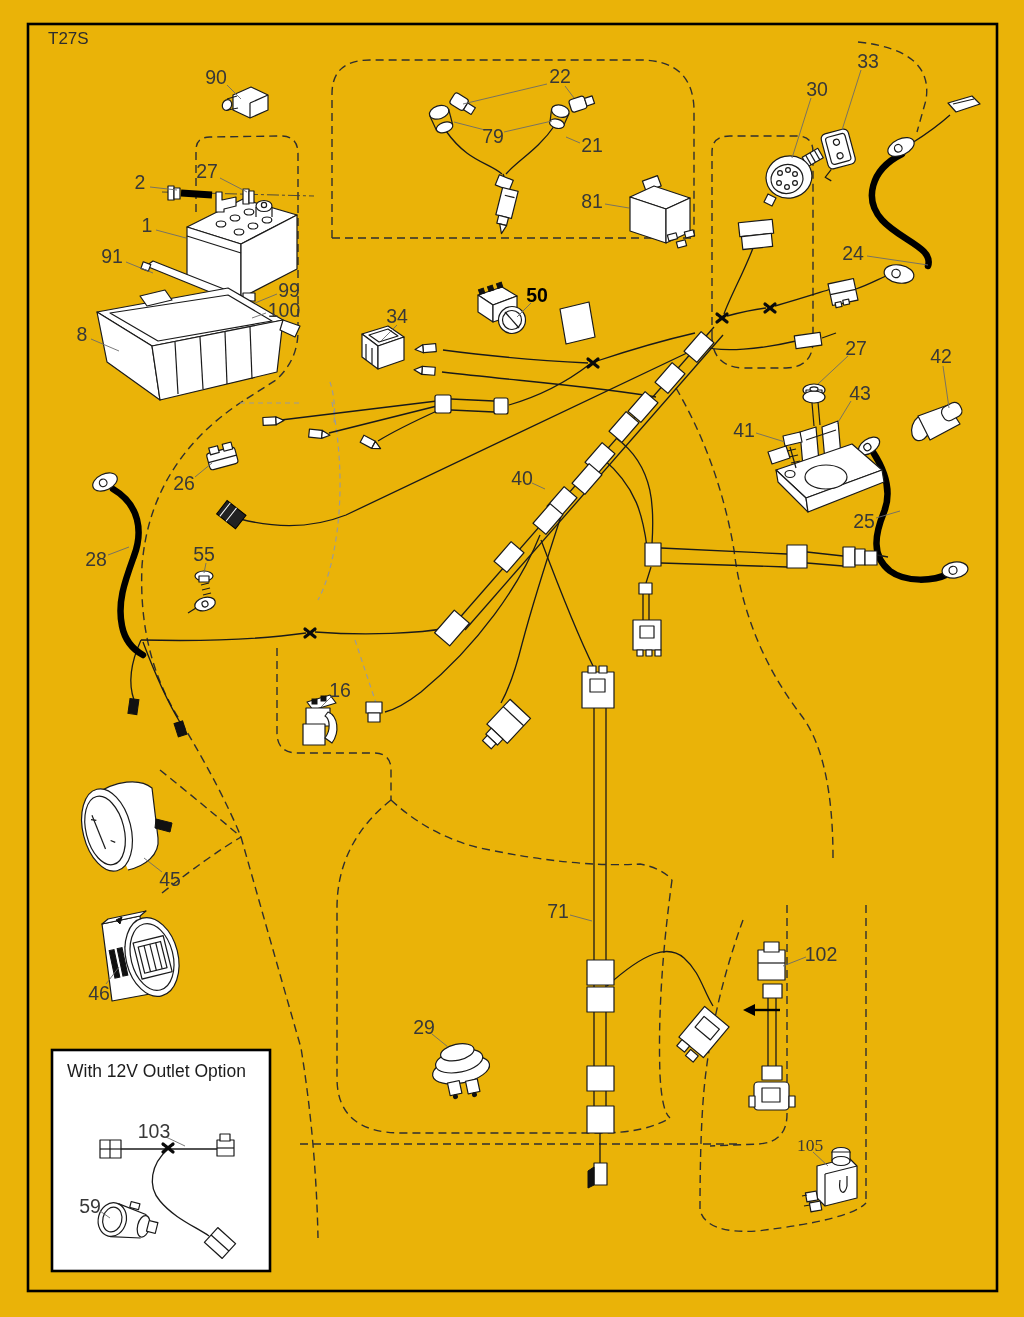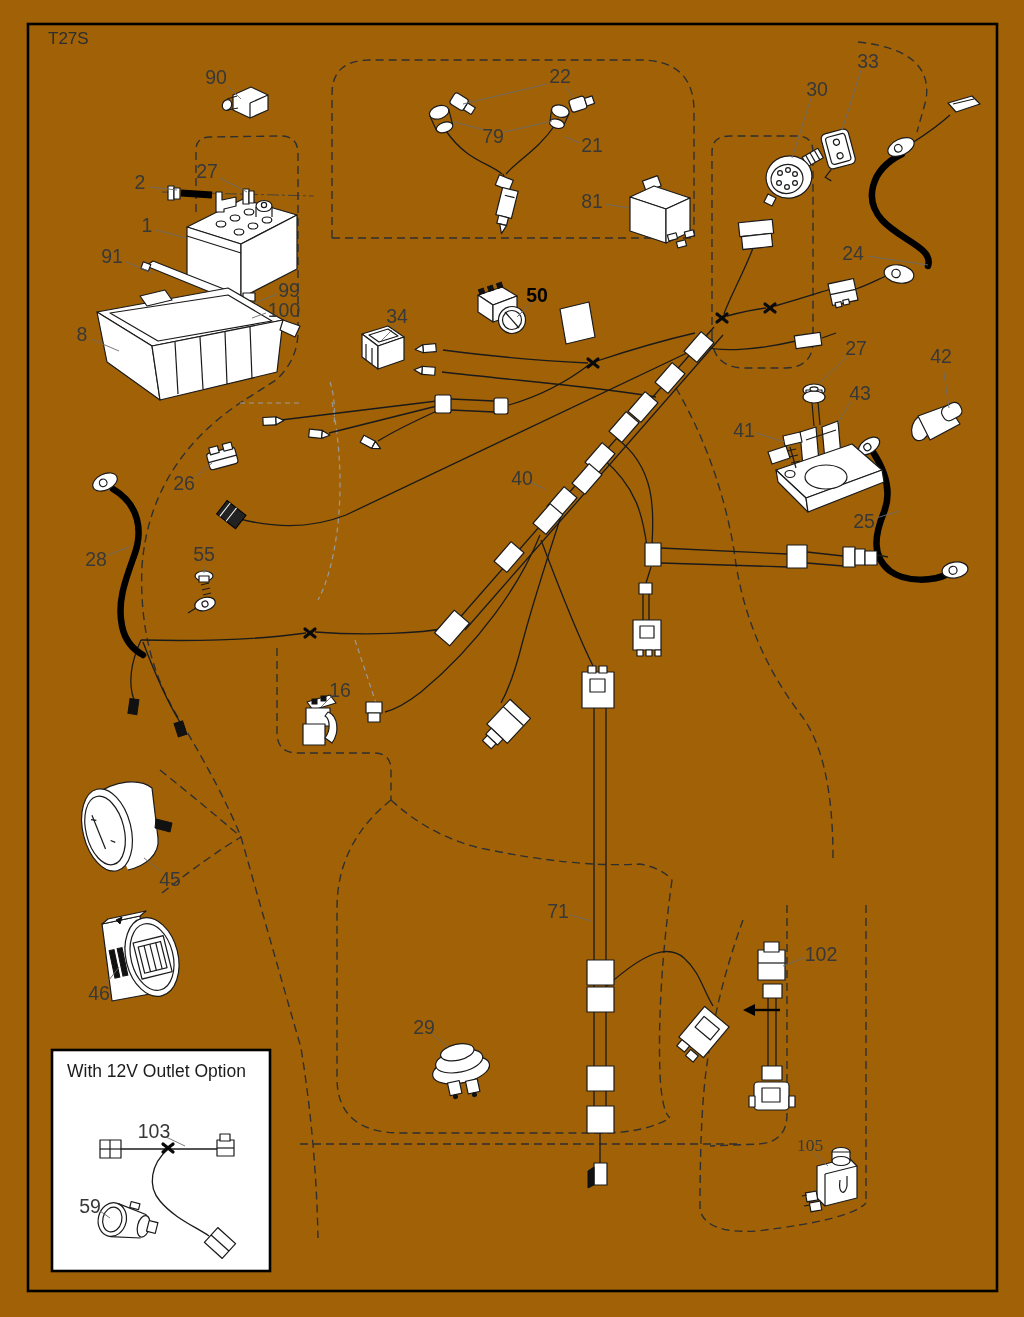--- a/index.html
+++ b/index.html
@@ -1,16 +1,16 @@
 <!DOCTYPE html>
 <html><head>
 <meta charset="utf-8">
 <style>
   html,body{margin:0;padding:0;background:#fff;}
-  .stage{width:1024px;height:1317px;position:relative;background:#a16207;}
+  .stage{width:1024px;height:1317px;position:relative;background:#eab308;}
   svg{display:block;}
   .page-border{fill:none;stroke:#000;stroke-width:2.6;}
   .code-text{font:17px "Liberation Sans",sans-serif;fill:#2e2e2e;}
   .box-title{font:17.5px "Liberation Sans",sans-serif;fill:#1c1c1c;}
   .dash{fill:none;stroke:#2f2f2f;stroke-width:1.4;stroke-dasharray:8 5;}
   .dashg{fill:none;stroke:#9a9a9a;stroke-width:1.2;stroke-dasharray:5 4;}
   .dashdot{fill:none;stroke:#3c3c3c;stroke-width:0.9;stroke-dasharray:12 3 3 3;}
   .wire{fill:none;stroke:#1a1a1a;stroke-width:1.3;}
   .cable{fill:none;stroke:#000;stroke-width:6.5;stroke-linecap:round;}
   .art{stroke:#1a1a1a;stroke-width:1.2;fill:#fff;stroke-linejoin:round;}

